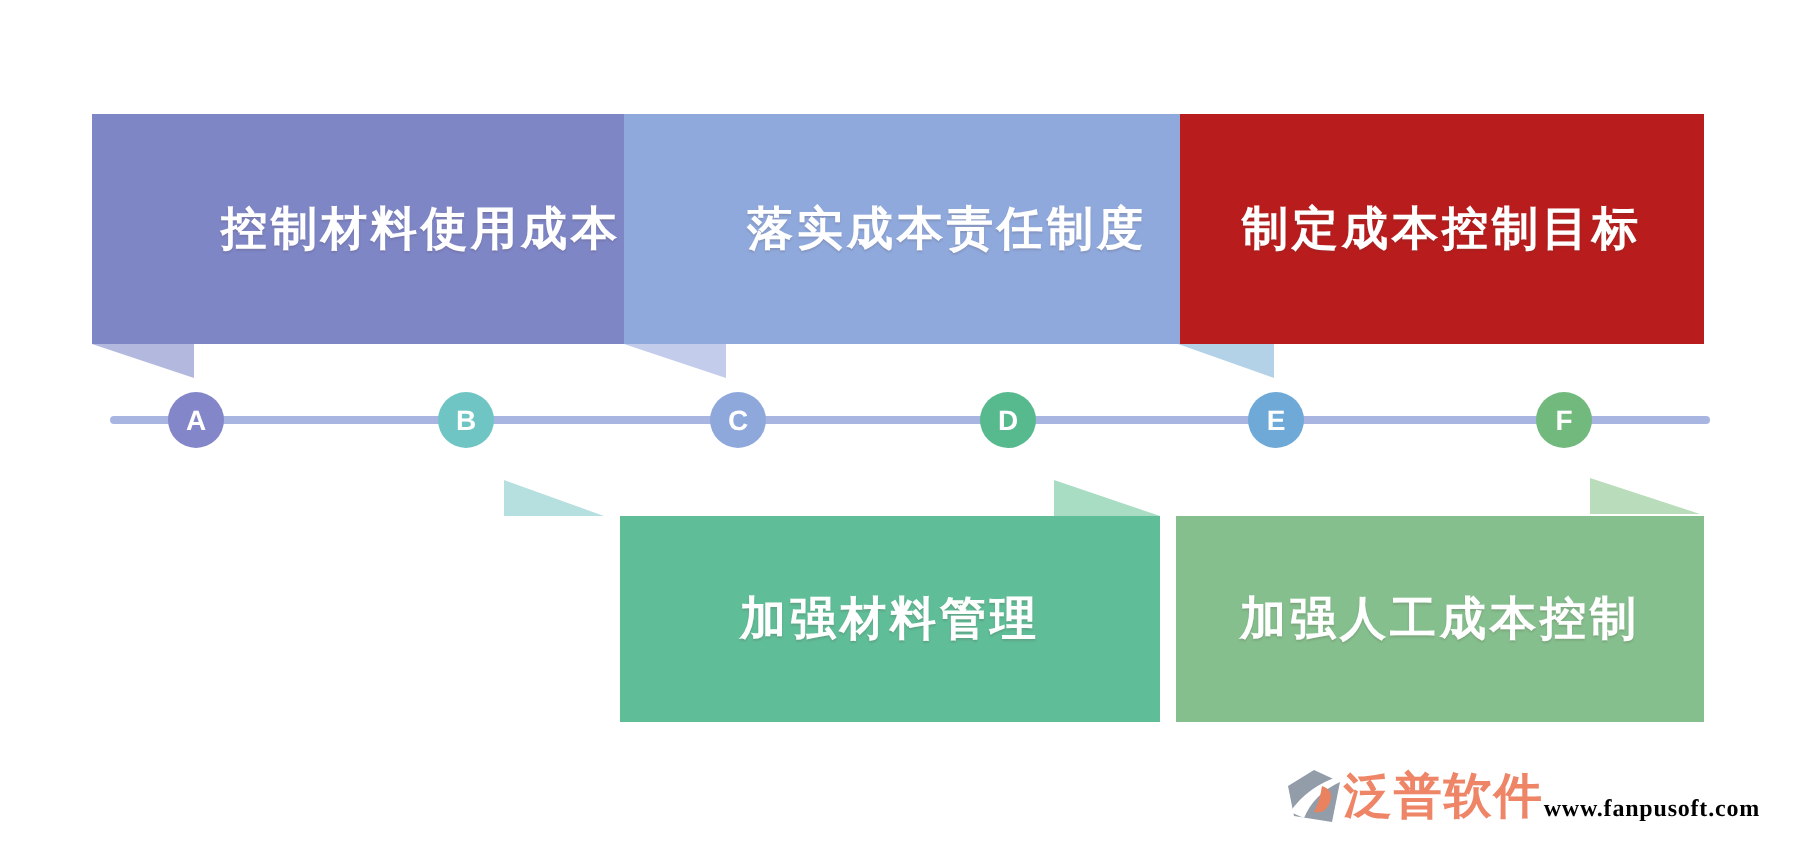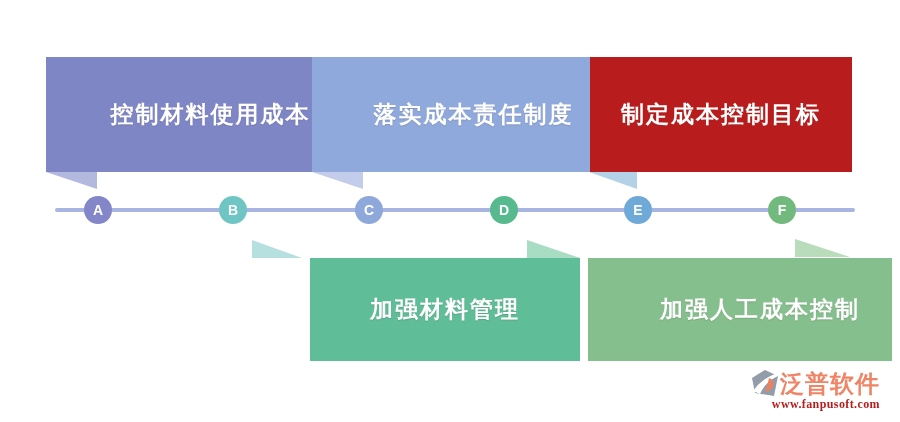--- a/index.html
+++ b/index.html
@@ -21,21 +21,21 @@
     text-shadow:0 1px 1px rgba(90,60,60,0.18);
     line-height:33px;
   }
   .box-top{top:57px;height:115px;}
   .box-bottom{top:258px;height:103px;}
   .bt1{left:46px;width:257px;padding-left:36px;}
   .bt2{left:312px;width:323px;}
   .bt3{left:590px;width:262px;}
   .bb1{left:46px;width:257px;}
   .bb2{left:310px;width:270px;}
-  .bb3{left:588px;width:264px;padding-left:40px;}
+  .bb3{left:588px;width:264px;}
   
   .wedge{position:absolute;}
   .wedge-top{clip-path:polygon(0 0,100% 0,100% 100%);}
   .wedge-bottom{clip-path:polygon(0 0,100% 100%,0 100%);}
   .wt1{left:46px;top:172px;width:51px;height:17px;}
   .wt2{left:312px;top:172px;width:51px;height:17px;}
   .wt3{left:589px;top:172px;width:48px;height:17px;}
   .wb1{left:252px;top:240px;width:50px;height:18px;}
   .wb2{left:527px;top:240px;width:53px;height:18px;}
   .wb3{left:795px;top:239px;width:55px;height:18px;}
@@ -48,21 +48,21 @@
     position:absolute;top:196px;
     width:28px;height:28px;border-radius:50%;
     display:flex;align-items:center;justify-content:center;
     color:#ffffff;font-weight:bold;font-size:14px;
   }
   .p1{left:84px;} .p2{left:219px;} .p3{left:355px;}
   .p4{left:490px;} .p5{left:624px;} .p6{left:768px;}
   
   .logo{
     position:absolute;right:20px;bottom:10px;
-    display:flex;flex-direction:column;align-items:flex-end;
+    display:flex;flex-direction:row;align-items:flex-end;
   }
   .logo-row{display:flex;align-items:center;gap:1px;}
   .logo-name{
     font-size:24px;font-weight:bold;letter-spacing:1px;
     line-height:26px;
   }
   .logo-url{
     font-family:"Liberation Serif", serif;
     font-size:12px;font-weight:bold;letter-spacing:0.4px;
     margin-top:0px;
@@ -122,16 +122,16 @@
     <div class="logo-row">
       <span style="display:inline-flex;">
         <svg width="27" height="27" viewBox="0 0 27 27">
           <path d="M13 0 L26 6 L22 26 L3 23 L0 8 Z" fill="#939ca9"></path>
           <path d="M1 21 Q10 8 26 3 L26 6 Q13 12 8 24 Z" fill="#ffffff"></path>
           <path d="M17 8 Q23 10 21 16 Q19 22 13 21 Q16 15 17 8 Z" fill="#e8825f"></path>
         </svg>
       </span>
       <span class="logo-name" style="color: rgb(238, 133, 103);">泛普软件</span>
     </div>
-    <span class="logo-url" style="color: #b91c1c;">www.fanpusoft.com</span>
+    <span class="logo-url" style="color: #000000;">www.fanpusoft.com</span>
   </div>
 
 </div>
 
 </body></html>

